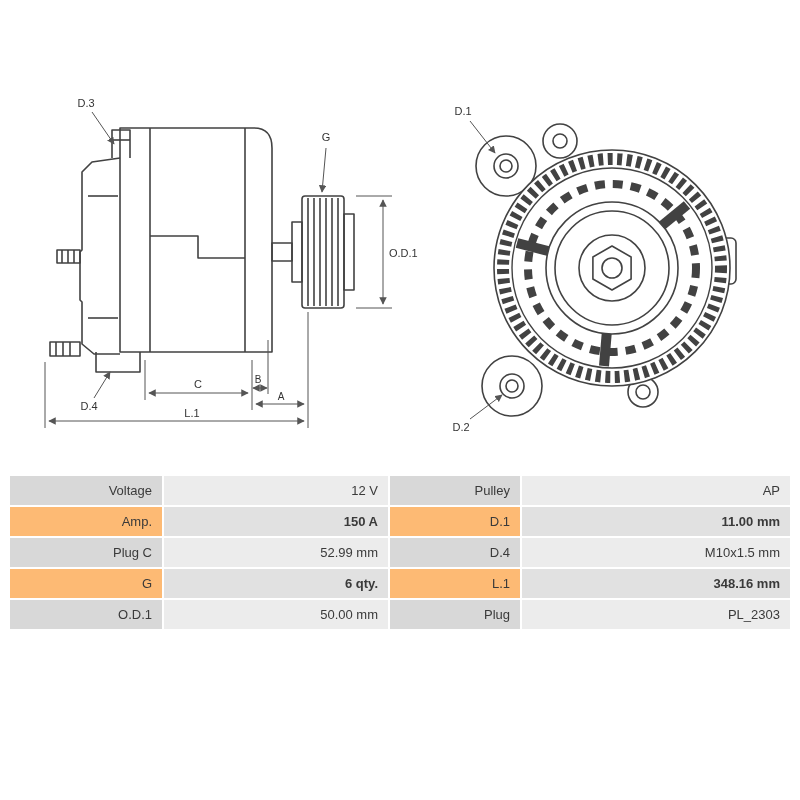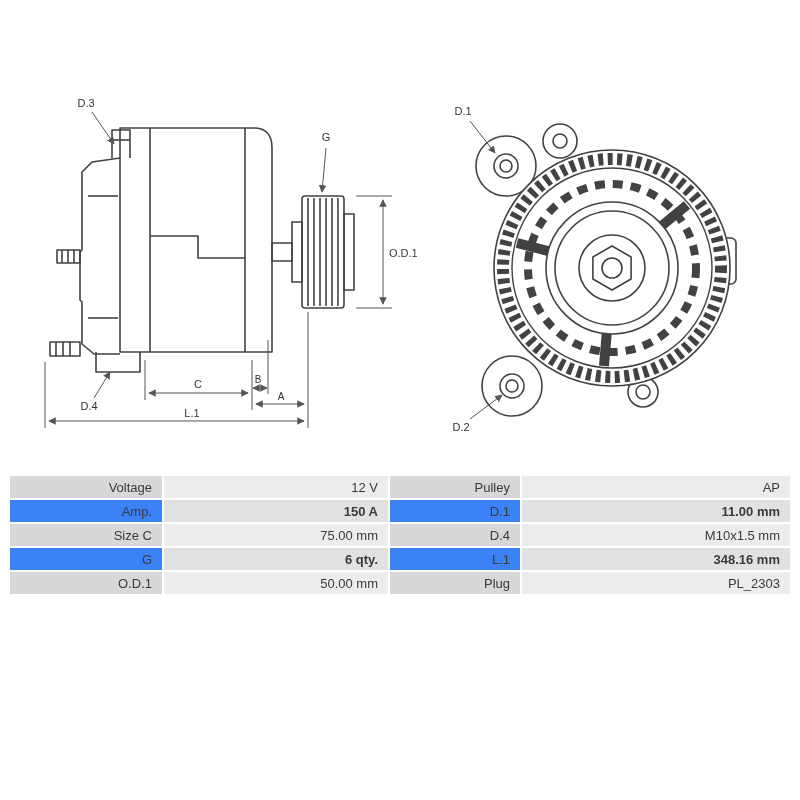--- a/index.html
+++ b/index.html
@@ -1,24 +1,24 @@
 <!DOCTYPE html>
 <html><head>
 <meta charset="utf-8">
 <style>
   html,body{margin:0;padding:0;background:#fff;}
   #page{position:relative;width:800px;height:800px;background:#ffffff;font-family:"Liberation Sans",sans-serif;overflow:hidden;}
   #drawing{display:block;}
   svg text{font-family:"Liberation Sans",sans-serif;font-size:11px;fill:#333;}
   svg text.small{font-size:10px;}
   table.spec{border-collapse:separate;border-spacing:2px;width:782px;margin:6px auto 0 auto;table-layout:fixed;}
-  table.spec td{padding:0 10px;height:22px;font-size:13px;color:#3a3a3a;text-align:right;vertical-align:middle;white-space:nowrap;overflow:hidden;}
+  table.spec td{padding:0 10px;height:29px;font-size:13px;color:#3a3a3a;text-align:right;vertical-align:middle;white-space:nowrap;overflow:hidden;}
   tr.odd td.lbl{background:#d8d8d8;}
   tr.odd td.val{background:#ececec;padding-left:9px;}
-  tr.even td.lbl{background:#3b82f6;}
+  tr.even td.lbl{background:#fdba74;}
   tr.even td.val{background:#e1e1e1;font-weight:bold;}
   col.c1{width:152px;} col.c2{width:224px;} col.c3{width:130px;} col.c4{width:268px;}
 </style>
 </head>
 <body>
 
 <div id="page">
 
   <svg id="drawing" width="800" height="468" viewBox="0 0 800 468" xmlns="http://www.w3.org/2000/svg">
     <defs>
@@ -155,22 +155,22 @@
         <td class="lbl">Pulley</td>
         <td class="val">AP</td>
       </tr>
       <tr class="even">
         <td class="lbl">Amp.</td>
         <td class="val">150 A</td>
         <td class="lbl">D.1</td>
         <td class="val">11.00 mm</td>
       </tr>
       <tr class="odd">
-        <td class="lbl">Size C</td>
-        <td class="val">75.00 mm</td>
+        <td class="lbl">Plug C</td>
+        <td class="val">52.99 mm</td>
         <td class="lbl">D.4</td>
         <td class="val">M10x1.5 mm</td>
       </tr>
       <tr class="even">
         <td class="lbl">G</td>
         <td class="val">6 qty.</td>
         <td class="lbl">L.1</td>
         <td class="val">348.16 mm</td>
       </tr>
       <tr class="odd">

